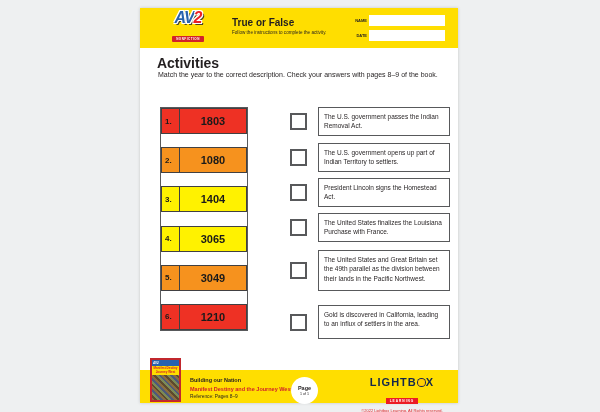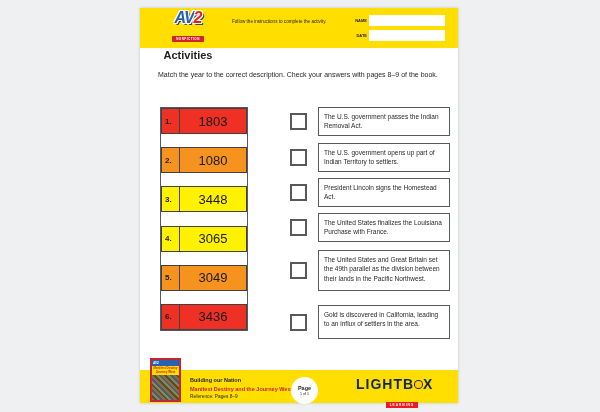--- a/index.html
+++ b/index.html
@@ -10,42 +10,42 @@
     background:#ffffff; box-shadow:0 0 3px rgba(0,0,0,0.18); }
 
   
   .header { position:absolute; left:0; top:0; width:318px; height:40px; background:#FFDE00; }
   .logo-block { position:absolute; left:16px; top:2px; width:64px; text-align:center; }
   .av2-text { font-size:16px; font-weight:900; font-style:italic; letter-spacing:-1px; line-height:16px;
     text-shadow:-1px -1px 0 #fff, 1px -1px 0 #fff, -1px 1px 0 #fff, 1px 1px 0 #fff, 2px 2px 0 rgba(40,40,40,.85); }
   .av2-blue { color:#2862AE; } .av2-red { color:#EC2024; }
   .av2-banner { display:inline-block; background:#D2232A; color:#fff; font-size:3px; font-weight:bold;
     letter-spacing:.5px; padding:1px 4px; border-radius:1px; margin-top:-2px; }
-  .activities { font-size:11px; font-weight:bold; color:#231F20; margin-top:5px; }
+  .activities { font-size:14px; font-weight:bold; color:#231F20; margin-top:11px; }
   .title-block { position:absolute; left:92px; top:9px; width:118px; }
   .sheet-title { font-size:10px; font-weight:800; color:#231F20; }
   .sheet-sub { font-size:4.6px; color:#231F20; margin-top:2px; }
   .field-row { position:absolute; left:212px; display:flex; align-items:center; }
   .field-row.name { top:7px; } .field-row.date { top:22px; }
   .field-label { width:17px; font-size:4px; font-weight:bold; color:#231F20; text-align:right; padding-right:2px; }
   .field-input { width:76px; height:11px; background:#fff; border:none; font-size:6px; padding:0 2px;
     font-family:"Liberation Sans", sans-serif; }
 
   
   .instruction { position:absolute; left:18px; top:63px; width:290px;
     font-size:7px; color:#231F20; }
 
   
   .years-table { position:absolute; left:20px; top:99px; width:88px; height:224px;
     border:1px solid #58595B; display:flex; flex-direction:column; justify-content:space-between; }
   .year-row { height:26px; display:flex; border:1px solid #414042; }
   .num-cell { width:18px; display:flex; align-items:center; padding-left:3px;
     border-right:1px solid #414042; font-size:8px; font-weight:bold; color:#1a1a1a; }
   .year-cell { flex:1; display:flex; align-items:center; justify-content:center;
-    font-size:13px; font-weight:normal; color:#1a1a1a; }
+    font-size:11px; font-weight:bold; color:#1a1a1a; }
 
   
   .item { position:absolute; left:150px; display:flex; align-items:center; }
   .checkbox { width:17px; height:17px; background:#fff; border:2px solid #58595B;
     margin-right:11px; flex:none; cursor:pointer; }
   .desc-box { width:132px; border:1.5px solid #58595B; background:#fff;
     padding:4px 5px; font-size:6.5px; line-height:1.45; color:#231F20; }
   .item-0 { top:99px; }  .item-0 .desc-box { min-height:27px; }
   .item-1 { top:135px; } .item-1 .desc-box { min-height:27px; }
   .item-2 { top:170px; } .item-2 .desc-box { min-height:27px; }
@@ -66,41 +66,42 @@
   .footer-text { position:absolute; left:50px; top:369px; }
   .f-series { font-size:5.5px; font-weight:bold; color:#231F20; }
   .f-title { font-size:5.5px; font-weight:bold; color:#D2232A; margin-top:2.5px; }
   .f-ref { font-size:4.8px; color:#231F20; margin-top:2.5px; }
   .page-circle { position:absolute; left:151px; top:369px; width:27px; height:27px;
     background:#fff; border-radius:50%; display:flex; flex-direction:column;
     align-items:center; justify-content:center; }
   .pc-label { font-size:5.5px; font-weight:bold; color:#231F20; }
   .pc-count { font-size:3.6px; color:#231F20; margin-top:1px; }
   .brand-block { position:absolute; right:10px; top:368px; width:92px; text-align:center; }
-  .brand-logo { font-size:14px; font-weight:800; letter-spacing:1px; color:#14284B;
-    display:flex; align-items:center; }
+  .brand-logo { font-size:11px; font-weight:800; letter-spacing:1px; color:#14284B;
+    display:flex; align-items:center; justify-content:center; }
   .sun-icon { display:inline-block; width:7px; height:7px; border-radius:50%;
     background:radial-gradient(circle at 50% 50%, #FFD200 55%, #F6921E 75%, #FFD200 80%);
     box-shadow:0 0 0 1px #14284B; margin:0 1px; }
   .learning-badge { display:inline-block; background:#EC1C24; color:#fff;
     font-size:3.2px; font-weight:bold; letter-spacing:1px; padding:1px 4px; margin-top:1px; }
   .copyright { font-size:4px; color:#E31E24; margin-top:2px; line-height:1.5; }
 </style>
 </head>
 <body>
 
 <div class="page">
 
   <div class="header" style="background: rgb(255, 222, 0);">
     <div class="logo-block">
       <div class="av2-text"><span class="av2-blue">AV</span><span class="av2-red">2</span></div>
       <div class="av2-banner">NONFICTION</div>
       <div class="activities">Activities</div>
     </div>
     <div class="title-block">
+      <div class="sheet-title">True or False</div>
       <div class="sheet-sub">Follow the instructions to complete the activity.</div>
     </div>
     <div class="field-row name">
       <div class="field-label">NAME</div>
       <input class="field-input" type="text" value="" style="">
     </div>
     <div class="field-row date">
       <div class="field-label">DATE</div>
       <input class="field-input" type="text" value="" style="">
     </div>
@@ -112,33 +113,33 @@
     <div class="year-row" style="background: rgb(238, 49, 36);">
       <div class="num-cell">1.</div>
       <div class="year-cell">1803</div>
     </div>
     <div class="year-row" style="background: rgb(246, 146, 30);">
       <div class="num-cell">2.</div>
       <div class="year-cell">1080</div>
     </div>
     <div class="year-row" style="background: rgb(255, 242, 0);">
       <div class="num-cell">3.</div>
-      <div class="year-cell">3448</div>
+      <div class="year-cell">1404</div>
     </div>
     <div class="year-row" style="background: rgb(255, 242, 0);">
       <div class="num-cell">4.</div>
       <div class="year-cell">3065</div>
     </div>
     <div class="year-row" style="background: rgb(246, 146, 30);">
       <div class="num-cell">5.</div>
       <div class="year-cell">3049</div>
     </div>
     <div class="year-row" style="background: rgb(238, 49, 36);">
       <div class="num-cell">6.</div>
-      <div class="year-cell">3436</div>
+      <div class="year-cell">1210</div>
     </div>
   </div>
 
   <div class="item item-0">
     <div class="checkbox"></div>
     <div class="desc-box">The U.S. government passes the Indian Removal Act.</div>
   </div>
   <div class="item item-1">
     <div class="checkbox"></div>
     <div class="desc-box">The U.S. government opens up part of Indian Territory to settlers.</div>

